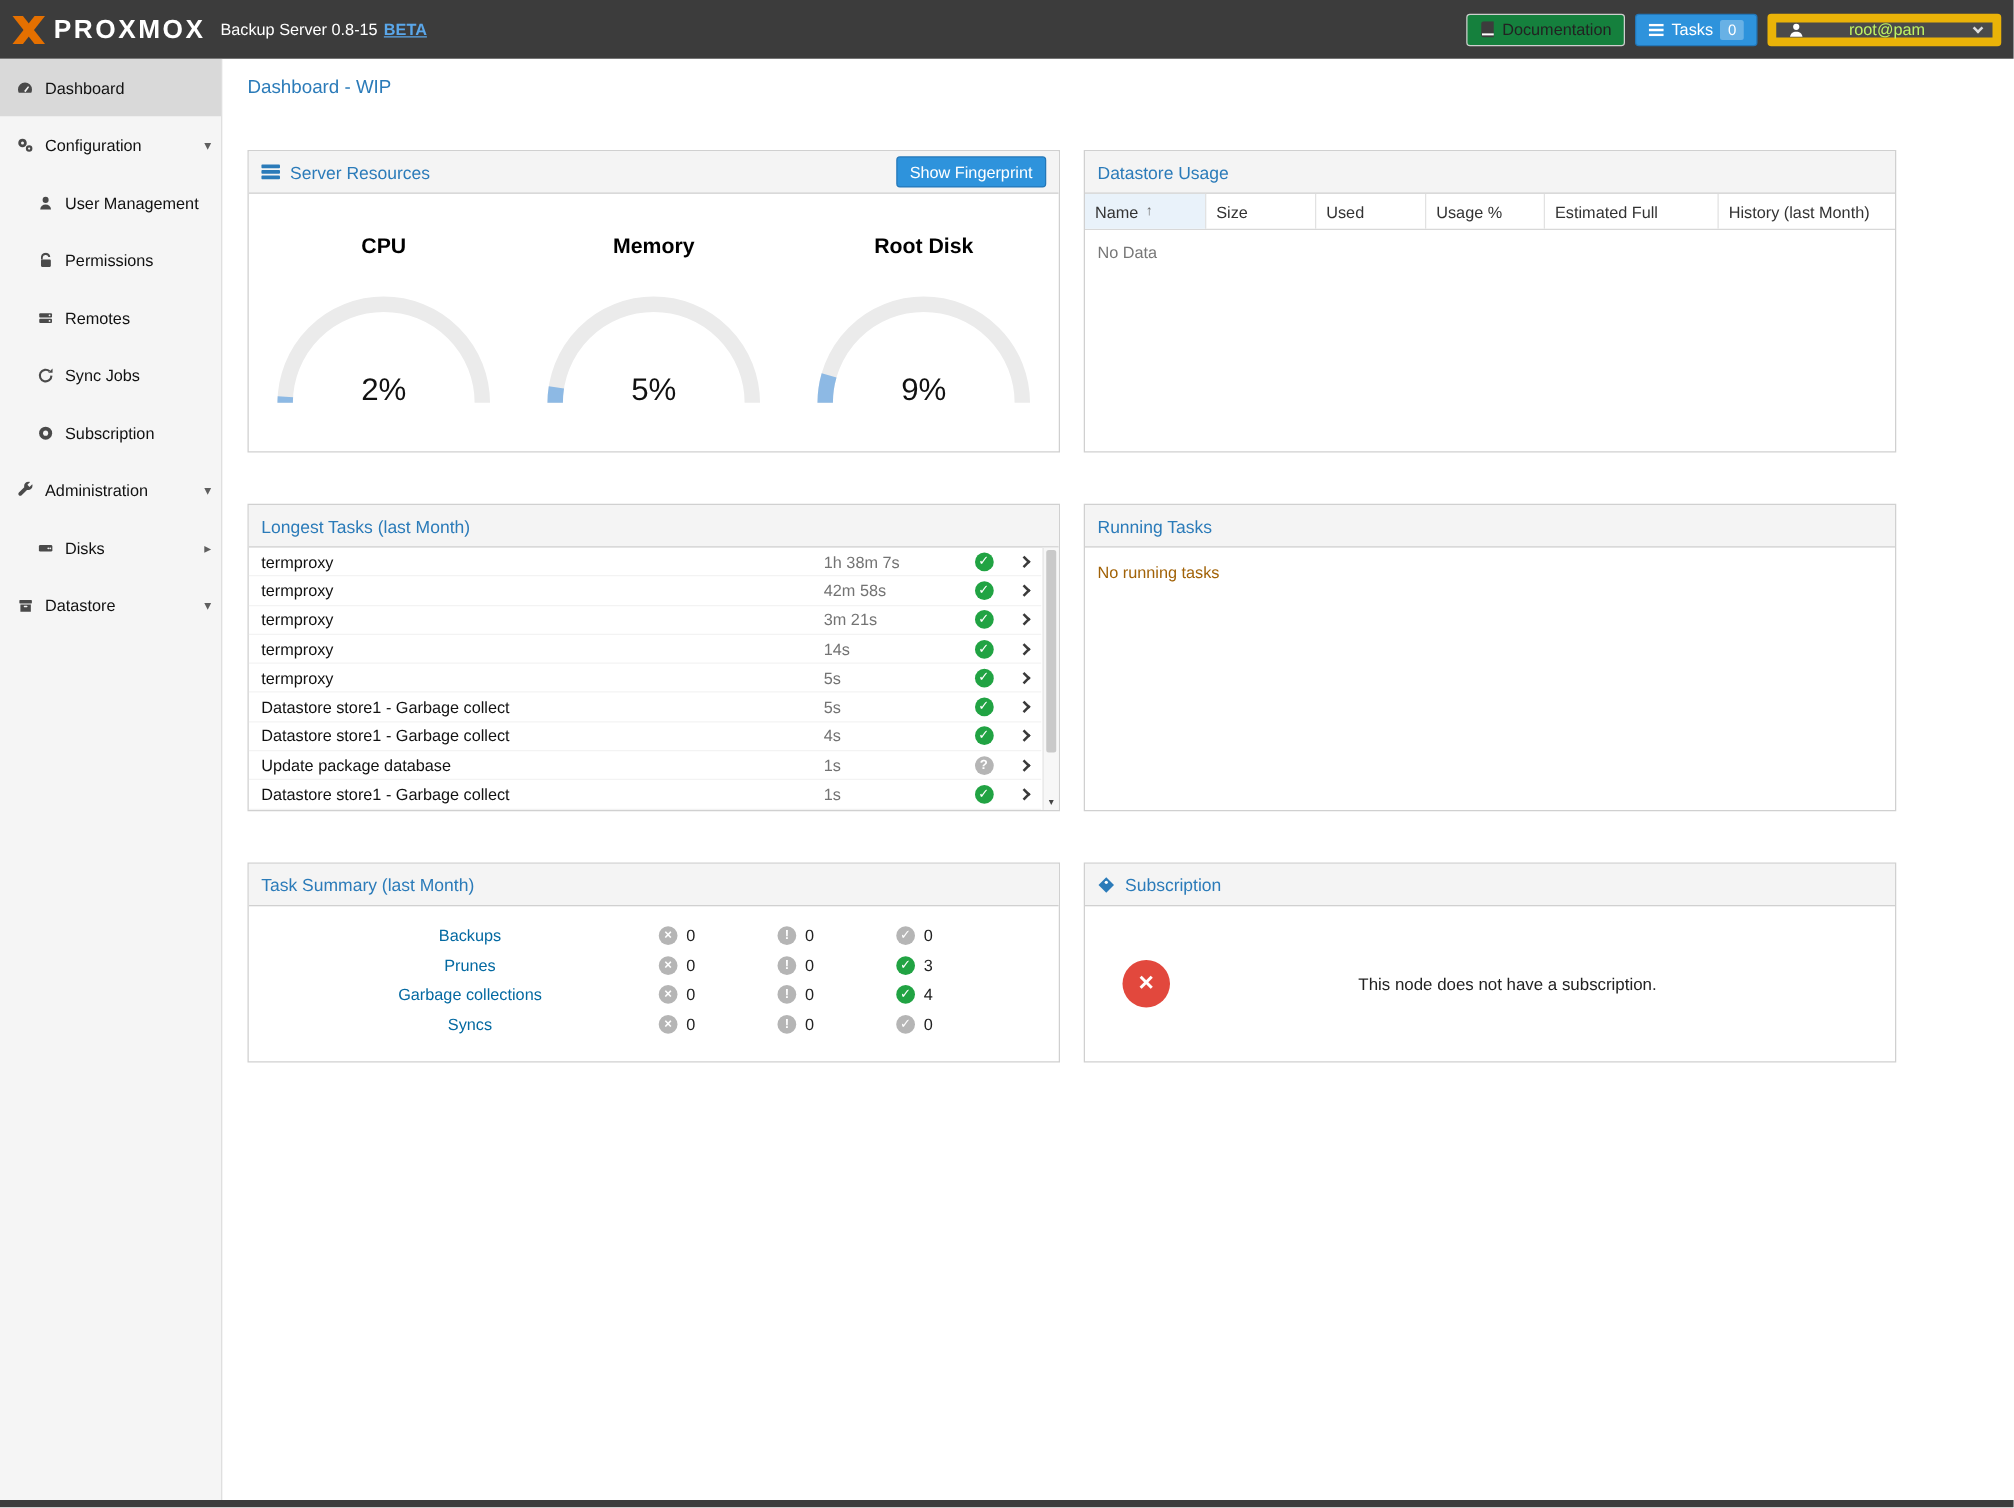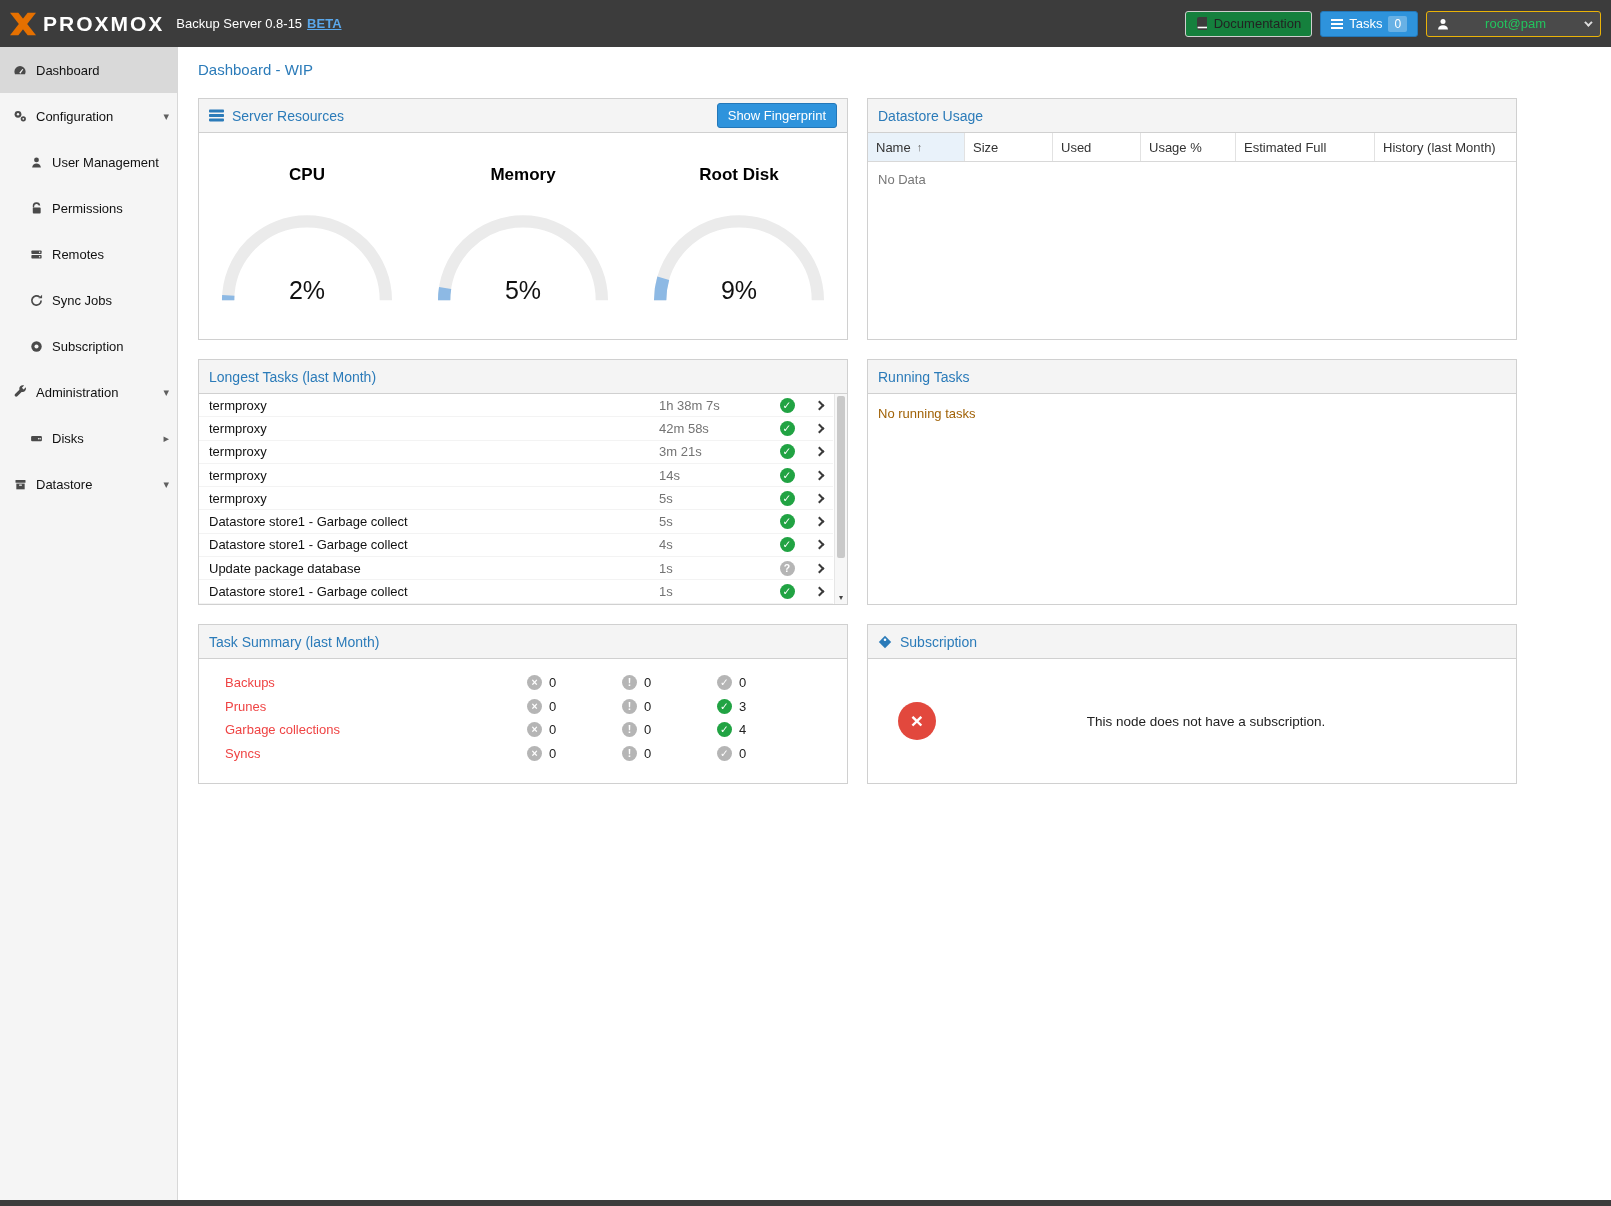--- a/index.html
+++ b/index.html
@@ -10,39 +10,39 @@
   
   .topbar { flex:0 0 47px; background:#3c3c3c; display:flex; align-items:center; color:#fff; padding:0 10px 0 8px; }
   .logo { display:flex; align-items:center; }
   .brand-text { font-size:21px; font-weight:bold; letter-spacing:2px; margin-left:5px; color:#fff; }
   .product { margin-left:12px; font-size:13px; color:#fff; }
   .beta-link { margin-left:5px; font-size:13px; color:#5aa7ea; text-decoration:underline; font-weight:bold; cursor:pointer; }
   .topbar-right { margin-left:auto; display:flex; align-items:center; gap:8px; }
   .btn { height:26px; display:inline-flex; align-items:center; gap:6px; padding:0 10px; border-radius:3px; font-size:13px; cursor:pointer; white-space:nowrap; }
   .btn-light { background:#15803d; border:1px solid #cfcfcf; color:#222; }
   .btn-blue  { background:#2e93dc; border:1px solid #2377b8; color:#fff; }
-  .btn-dark  { background:#4a4a4a; border:1px solid #eab308; color:#22c55e;gap:36px; }
+  .btn-dark  { background:#4a4a4a; border:7px solid #eab308; color:#bef264;gap:36px; }
   .badge { background:rgba(255,255,255,.28); padding:1px 6px; border-radius:2px; font-size:12px; }
   .caret-dn { width:6px; height:6px; border-right:2px solid #ddd; border-bottom:2px solid #ddd; transform:rotate(45deg) translateY(-2px); margin-left:2px; }
 
   
   .mid { flex:1; display:flex; overflow:hidden; }
   .sidebar { flex:0 0 178px; background:#f5f5f5; border-right:1px solid #d8d8d8; padding-top:0; overflow:hidden; }
   .side-item { height:46px; display:flex; align-items:center; padding:0 8px 0 12px; cursor:pointer; color:#111; }
   .side-item.lvl1 { padding-left:28px; }
   .side-item.sel { background:#d9d9d9; }
   .sicon { width:16px; margin-right:8px; display:flex; justify-content:center; align-items:center; }
   .side-caret { margin-left:auto; color:#5f5f5f; font-size:11px; }
 
   .main { flex:1; background:#fff; overflow:hidden; }
   .page-title { padding:14px 20px 6px; color:#2b7bb9; font-size:15px; }
   .cols { display:grid; grid-template-columns:650px 650px; column-gap:19px; row-gap:19px; padding:14px 20px 20px; }
 
   
-  .panel { border:1px solid #d0d0d0; background:#fff; display:flex; flex-direction:column; overflow:hidden; }
+  .panel { border:1px solid #d0d0d0; background:#fff; display:flex; flex-direction:column; overflow:hidden;margin-top:22px; }
   .h1 { height:242px; } .h2 { height:246px; } .h3 { height:160px; }
   .p-hd { flex:0 0 34px; display:flex; align-items:center; gap:8px; padding:0 10px; background:#f4f4f4; border-bottom:1px solid #d0d0d0; color:#2b7bb9; font-size:14px; }
   .p-bd { flex:1; position:relative; overflow:hidden; }
   .spacer { flex:1; }
   .btn-fp { background:#2e93dc; border:1px solid #2377b8; color:#fff; font-size:13px; padding:4px 10px; border-radius:3px; cursor:pointer; }
 
   
   .gauges { display:flex; justify-content:space-around; }
   .gauge { width:200px; text-align:center; position:relative; margin-top:32px; }
   .gauge-label { font-size:17px; font-weight:bold; color:#000; }
@@ -73,21 +73,21 @@
 
   
   .stc { width:15px; height:15px; border-radius:50%; color:#fff; font-size:10.5px; line-height:15px; text-align:center; font-weight:bold; display:inline-block; }
   .st-ok { background:#21a343; }
   .st-neutral { background:#b5b5b5; }
   .st-unknown { background:#b5b5b5; }
 
   
   .ts-body { padding-top:12px; }
   .ts-row { display:flex; align-items:center; height:23.5px; }
-  .ts-label { flex:0 0 328px; padding-left:26px; color:#ef4444; }
+  .ts-label { flex:0 0 328px; padding-left:26px; color:#0369a1;text-align:center; }
   .ts-group { flex:0 0 95px; display:flex; align-items:center; gap:7px; cursor:pointer; }
 
   
   .sub-body { display:flex; align-items:center; height:100%; }
   .sub-icon { flex:0 0 38px; height:38px; margin-left:30px; border-radius:50%; background:#e2483d; color:#fff; font-size:21px; font-weight:bold; line-height:38px; text-align:center; }
   .sub-msg { flex:1; text-align:center; color:#222; font-size:13.5px; padding-right:40px; }
 
   .footer-strip { flex:0 0 6px; background:#3c3c3c; }
 </style>
 </head>

